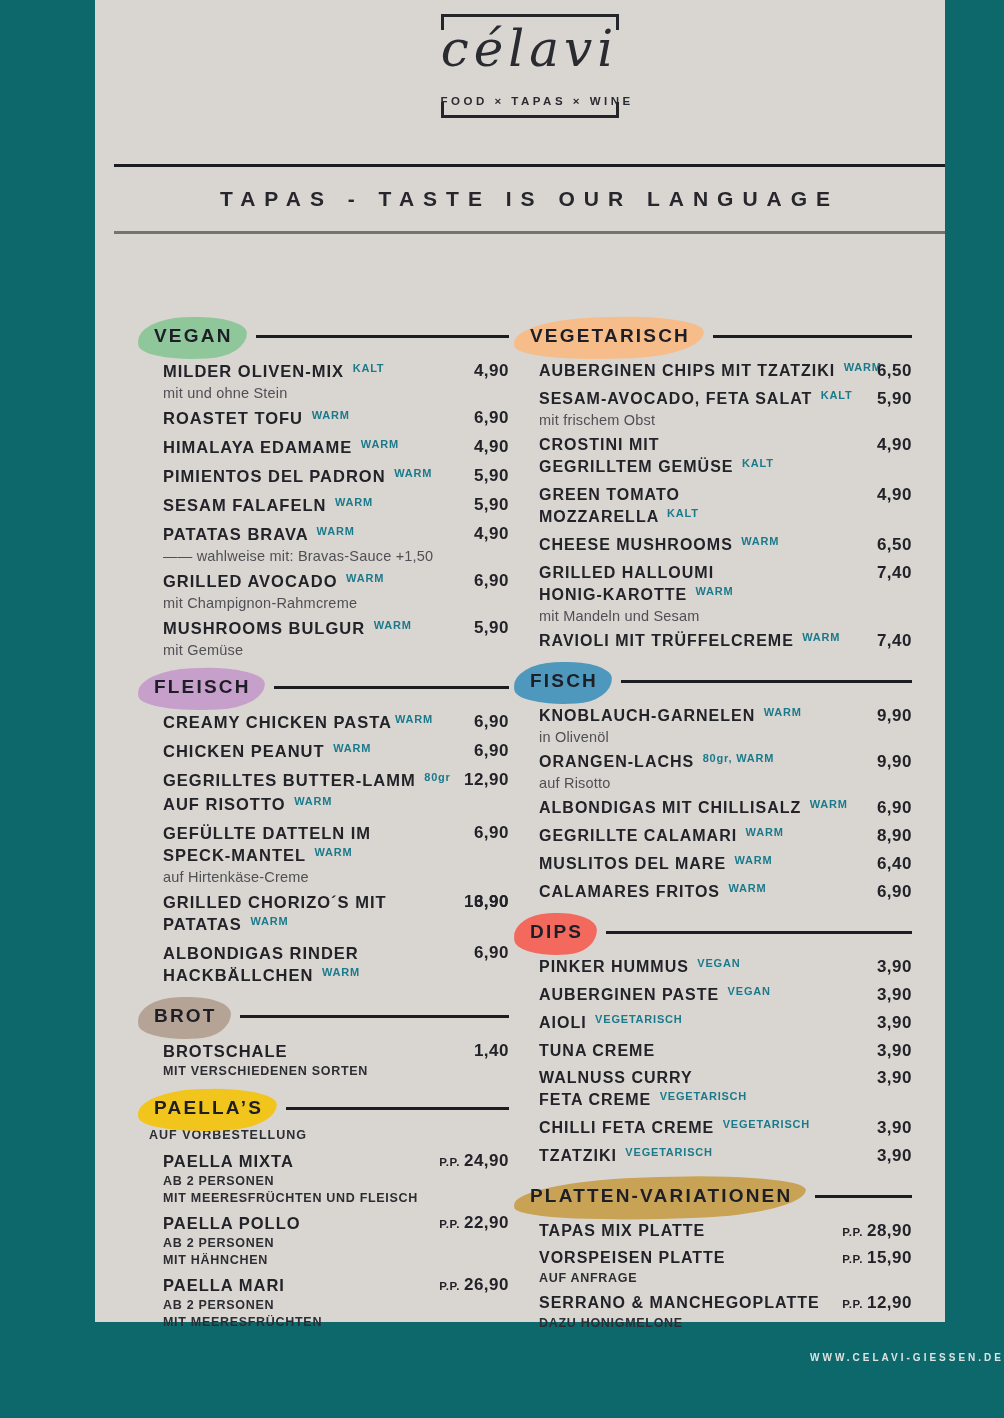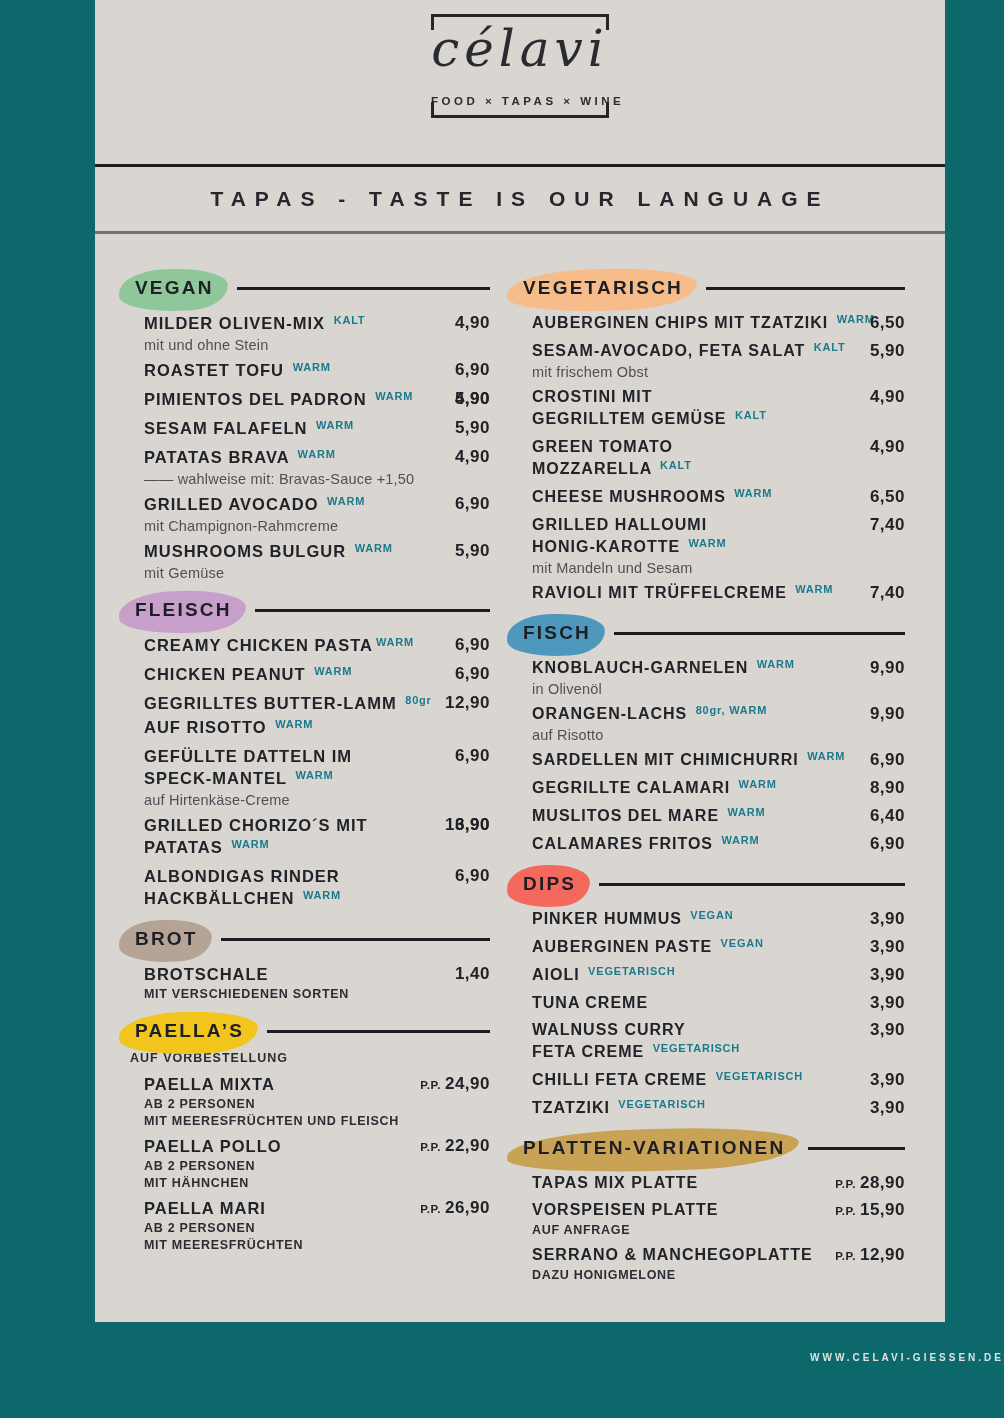--- a/index.html
+++ b/index.html
@@ -1,38 +1,38 @@
 <!DOCTYPE html>
 <html style="--page-bg: #0d686c; --card-bg: #d9d6d1; --tag: #1a7a8c;"><head>
 <meta charset="utf-8">
 <style>
   * { margin:0; padding:0; box-sizing:border-box; }
   body { font-family:"Liberation Sans", sans-serif; }
   .page { position:relative; width:1004px; height:1418px; background:var(--page-bg,#0d686c); overflow:hidden; }
-  .card { position:absolute; left:95px; top:0; width:850px; height:1322px; background:var(--card-bg,#d9d6d1); }
+  .card { position:absolute; left:95px; top:0; width:850px; height:1322px; background:var(--card-bg,#d9d6d1);padding-left:19px; }
 
   
   .logo-frame { position:relative; width:178px; height:104px; margin:14px auto 0; }
   .logo-frame::before { content:""; position:absolute; top:0; left:0; right:0; height:13px;
     border-top:3px solid #24242b; border-left:3px solid #24242b; border-right:3px solid #24242b; }
   .logo-frame::after { content:""; position:absolute; bottom:0; left:0; right:0; height:13px;
     border-bottom:3px solid #24242b; border-left:3px solid #24242b; border-right:3px solid #24242b; }
   .logo-script { position:absolute; top:6px; left:50%; transform:translateX(-50%);
     font-family:"DejaVu Serif", serif; font-style:italic; font-weight:400;
     font-size:50px; letter-spacing:5px; color:#2a2a31; white-space:nowrap; }
   .logo-tagline { position:absolute; bottom:11px; width:100%; text-align:left;
     font-size:11.5px; font-weight:700; letter-spacing:3.5px; color:#2a2a31; white-space:nowrap; }
 
   
   .band { margin-top:46px; border-top:3px solid #1c1c23; border-bottom:3px solid #737373;
     padding:20px 0; text-align:center; font-size:21px; font-weight:600;
     letter-spacing:9px; color:#26262c; white-space:nowrap; }
 
   
-  .menu { display:flex; padding:40px 0 0 35px; gap:28px; }
+  .menu { display:flex; padding:40px 0 0 35px; gap:16px;margin-top:48px; }
   .col { flex:none; }
   .col-left  { width:360px; }
   .col-right { width:387px; }
 
   
   .menu-section { margin-bottom:14px; }
   .section-head { position:relative; display:flex; align-items:center; margin-bottom:10px; }
   .hl-wrap { position:relative; display:inline-block; padding:3px 9px 3px 5px; }
   .hl-wrap::before { content:""; position:absolute; left:-11px; top:-5px; right:-5px; bottom:-9px;
     background:var(--hl,#ccc); border-radius:46% 54% 40% 60% / 58% 46% 62% 42%;
@@ -99,20 +99,23 @@
 
   <div class="item">
     <div class="item-name">
                   <div class="nline"><span class="nm">ROASTET TOFU </span><span class="tag">WARM</span></div>
                 </div>
 
     <div class="item-price"><span class="pval">6,90</span></div>
   </div>
 
   <div class="item">
+    <div class="item-name">
+                  <div class="nline"><span class="nm">HIMALAYA EDAMAME </span><span class="tag">WARM</span></div>
+                </div>
 
     <div class="item-price"><span class="pval">4,90</span></div>
   </div>
 
   <div class="item">
     <div class="item-name">
                   <div class="nline"><span class="nm">PIMIENTOS DEL PADRON </span><span class="tag">WARM</span></div>
                 </div>
 
     <div class="item-price"><span class="pval">5,90</span></div>
@@ -392,21 +395,21 @@
                   <div class="nline"><span class="nm">ORANGEN-LACHS </span><span class="tag">80gr, WARM</span></div>
                 </div>
     <div class="item-desc">
                   <div>auf Risotto</div>
                 </div>
     <div class="item-price"><span class="pval">9,90</span></div>
   </div>
 
   <div class="item">
     <div class="item-name">
-                  <div class="nline"><span class="nm">SARDELLEN MIT CHIMICHURRI </span><span class="tag">WARM</span></div>
+                  <div class="nline"><span class="nm">ALBONDIGAS MIT CHILLISALZ </span><span class="tag">WARM</span></div>
                 </div>
 
     <div class="item-price"><span class="pval">6,90</span></div>
   </div>
 
   <div class="item">
     <div class="item-name">
                   <div class="nline"><span class="nm">GEGRILLTE CALAMARI </span><span class="tag">WARM</span></div>
                 </div>
 

